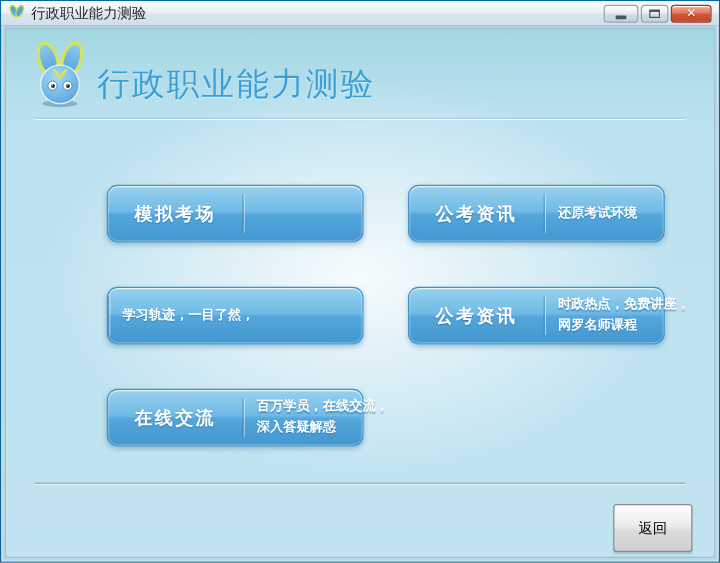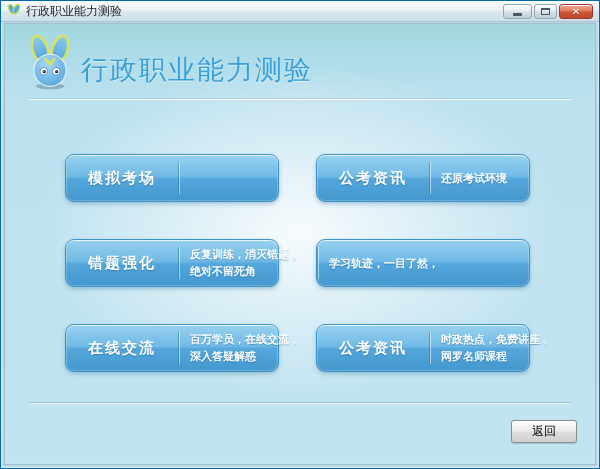--- a/index.html
+++ b/index.html
@@ -74,21 +74,21 @@
     text-shadow: 0 1px 1px rgba(255,255,255,.6);
     white-space: nowrap;
   }
   .header-sep {
     position: absolute; left: 24px; right: 24px; top: 74px; height: 2px;
     background: linear-gradient(180deg, rgba(137,182,208,.45) 0 1px, rgba(255,255,255,.9) 1px 2px);
   }
 
   
   .menu-grid {
-    position: absolute; left: 60px; top: 130px;
+    position: absolute; left: 84px; top: 130px;
     display: grid;
     grid-template-columns: 214px 214px;
     column-gap: 31px;
     row-gap: 29px;
     gap: 37px;
   }
   .menu-btn {
     width: 214px; height: 48px;
     border-radius: 9px;
     border: 1px solid #3D92C6;
@@ -122,21 +122,21 @@
   }
   .btn-desc span { display: block; white-space: nowrap; }
 
   
   .footer-sep {
     position: absolute; left: 24px; right: 24px; top: 378px; height: 2px;
     background: linear-gradient(180deg, #93BBD1 0 1px, rgba(255,255,255,.75) 1px 2px);
   }
   .back-btn {
     position: absolute; right: 18px; top: 396px;
-    width: 66px; height: 23px;
+    width: 66px; height: 40px;
     border: 1px solid #8C8C8C;
     border-radius: 3px;
     background: linear-gradient(180deg, #FEFEFE 0%, #ECECEC 45%, #DDDDDD 55%, #CFCFCF 100%);
     box-shadow: inset 0 1px 0 #FFFFFF, 0 1px 1px rgba(90,120,140,.3);
     font-size: 12px; color: #000;
     display: flex; align-items: center; justify-content: center;
     cursor: pointer;
     font-family: "Liberation Sans", "DejaVu Sans", sans-serif;
   }
 </style>
@@ -203,53 +203,45 @@
       </div>
 
       <div class="menu-btn">
         <span class="btn-label">公考资讯</span>
         <span class="btn-divider"></span>
         <span class="btn-desc">
           <span>还原考试环境</span>
         </span>
       </div>
 
-      <div class="menu-btn">
-        <span class="btn-label">错题强化</span>
-        <span class="btn-divider"></span>
-        <span class="btn-desc">
-          <span>反复训练，消灭错题，</span>
-          <span>绝对不留死角</span>
-        </span>
-      </div>
 
       <div class="menu-btn">
         <span class="btn-divider"></span>
         <span class="btn-desc">
           <span>学习轨迹，一目了然，</span>
+        </span>
+      </div>
+
+      <div class="menu-btn">
+        <span class="btn-label">公考资讯</span>
+        <span class="btn-divider"></span>
+        <span class="btn-desc">
+          <span>时政热点，免费讲座，</span>
+          <span>网罗名师课程</span>
         </span>
       </div>
 
       <div class="menu-btn">
         <span class="btn-label">在线交流</span>
         <span class="btn-divider"></span>
         <span class="btn-desc">
           <span>百万学员，在线交流，</span>
           <span>深入答疑解惑</span>
         </span>
       </div>
 
-      <div class="menu-btn">
-        <span class="btn-label">公考资讯</span>
-        <span class="btn-divider"></span>
-        <span class="btn-desc">
-          <span>时政热点，免费讲座，</span>
-          <span>网罗名师课程</span>
-        </span>
-      </div>
-
     </div>
 
     <div class="footer-sep"></div>
     <div class="back-btn">返回</div>
 
   </div>
 </div>
 
 </body></html>

